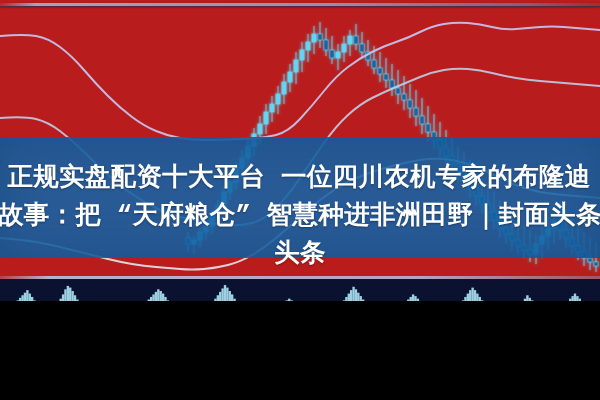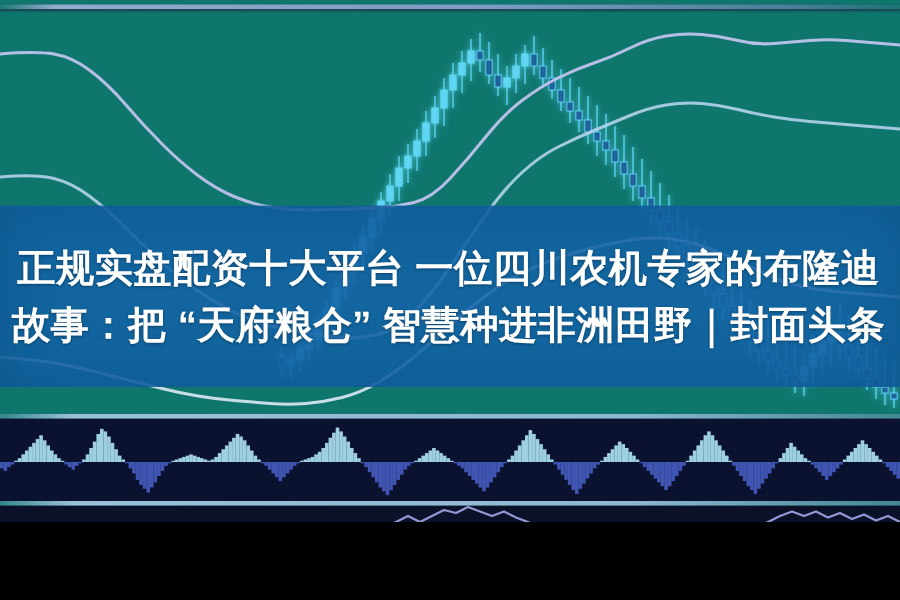--- a/index.html
+++ b/index.html
@@ -3,24 +3,24 @@
 <meta charset="utf-8">
 <style>
   html, body {
     margin: 0;
     padding: 0;
     background: #000;
   }
   #stage {
     position: relative;
     width: 600px;
-    height: 348px;
+    height: 301px;
     overflow: hidden;
-    background: #0f766e;
-    font-family: Liberation Sans, sans-serif;
+    background: #b91c1c;
+    font-family: Liberation Mono, monospace;
   }
 
   
   .layer {
     position: absolute;
     left: 0;
     top: 0;
     width: 600px;
     height: 400px;
   }
@@ -550,15 +550,16 @@
   <div class="sep" id="sep-2"></div>
   <div class="sep" id="sep-3"></div>
   <div id="top-rule"></div>
   <div id="top-rule-2"></div>
 
   <div id="headline-band"></div>
 
   <div id="headline-text">
     <span class="ln l1">正规实盘配资十大平台 一位四川农机专家的布隆迪</span>
     <span class="ln l2">故事：把 “天府粮仓” 智慧种进非洲田野｜封面头条</span>
+    <span class="ln l3">头条</span>
   </div>
 
 </div>
 
 </body></html>

